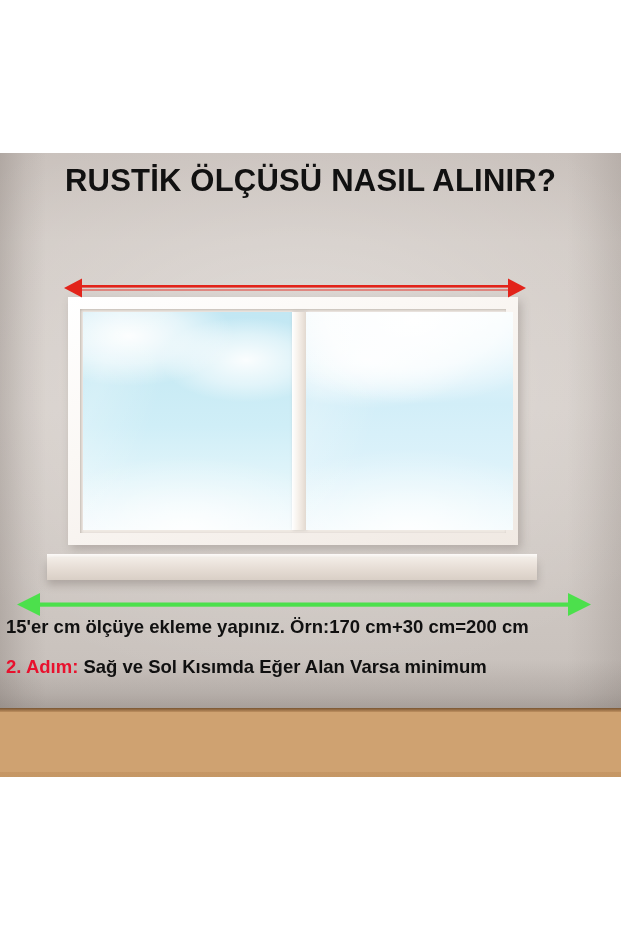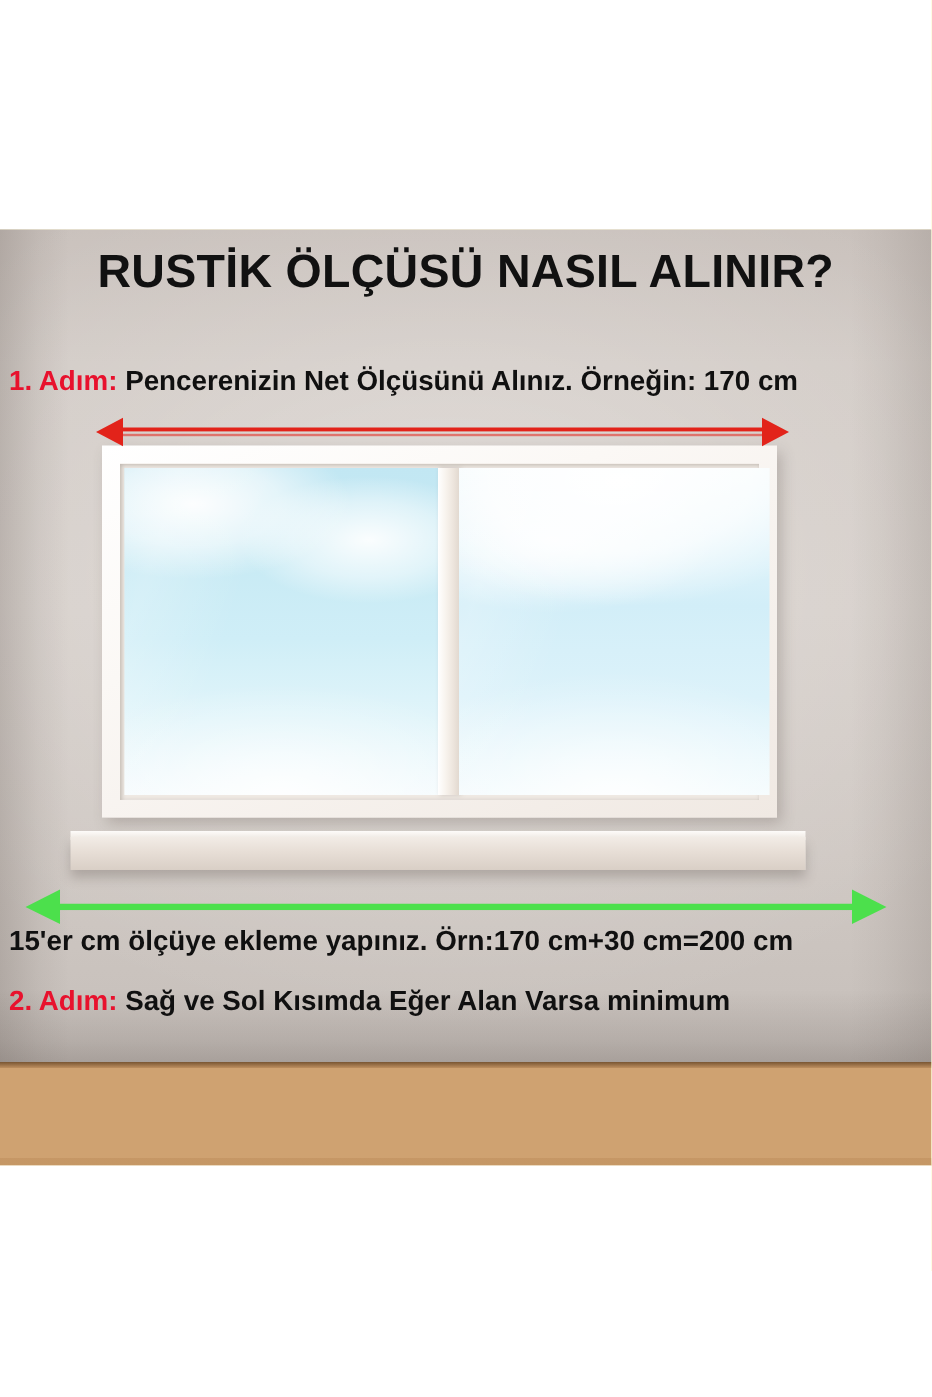--- a/index.html
+++ b/index.html
@@ -11,21 +11,21 @@
     width: 621px;
     height: 931px;
     font-family: "Liberation Sans", sans-serif;
     overflow: hidden;
   }
 
   #scene {
     position: relative;
     width: 621px;
     height: 931px;
-    background: #fef9c3;
+    background: #bef264;
     overflow: hidden;
   }
 
   
   .wall {
     position: absolute;
     left: 0;
     top: 153px;
     width: 621px;
     height: 555px;
@@ -250,24 +250,20 @@
   <svg class="arrow-svg" id="green-arrow" width="585" height="30" viewBox="0 0 585 30">
     <g fill="#4ce04c" stroke="none">
       <rect x="22" y="12.5" width="540" height="4.2"></rect>
       <polygon points="28,3 28,26 5,14.6 "></polygon>
       <polygon points="556,3 556,26 579,14.6 "></polygon>
     </g>
   </svg>
 
   <div class="title">RUSTİK ÖLÇÜSÜ NASIL ALINIR?</div>
 
-  <div class="step-line" id="step1-line">
-    <span class="step-label">1. Adım:</span>
-    <span>Pencerenizin Net Ölçüsünü Alınız. Örneğin: 170 cm</span>
-  </div>
 
   <div class="step-line" id="step2-line1">
     <span class="step-label">2. Adım:</span>
     <span>Sağ ve Sol Kısımda Eğer Alan Varsa minimum</span>
   </div>
 
   <div class="step-line" id="step2-line2">15'er cm ölçüye ekleme yapınız. Örn:170 cm+30 cm=200 cm</div>
 
 </div>
 

